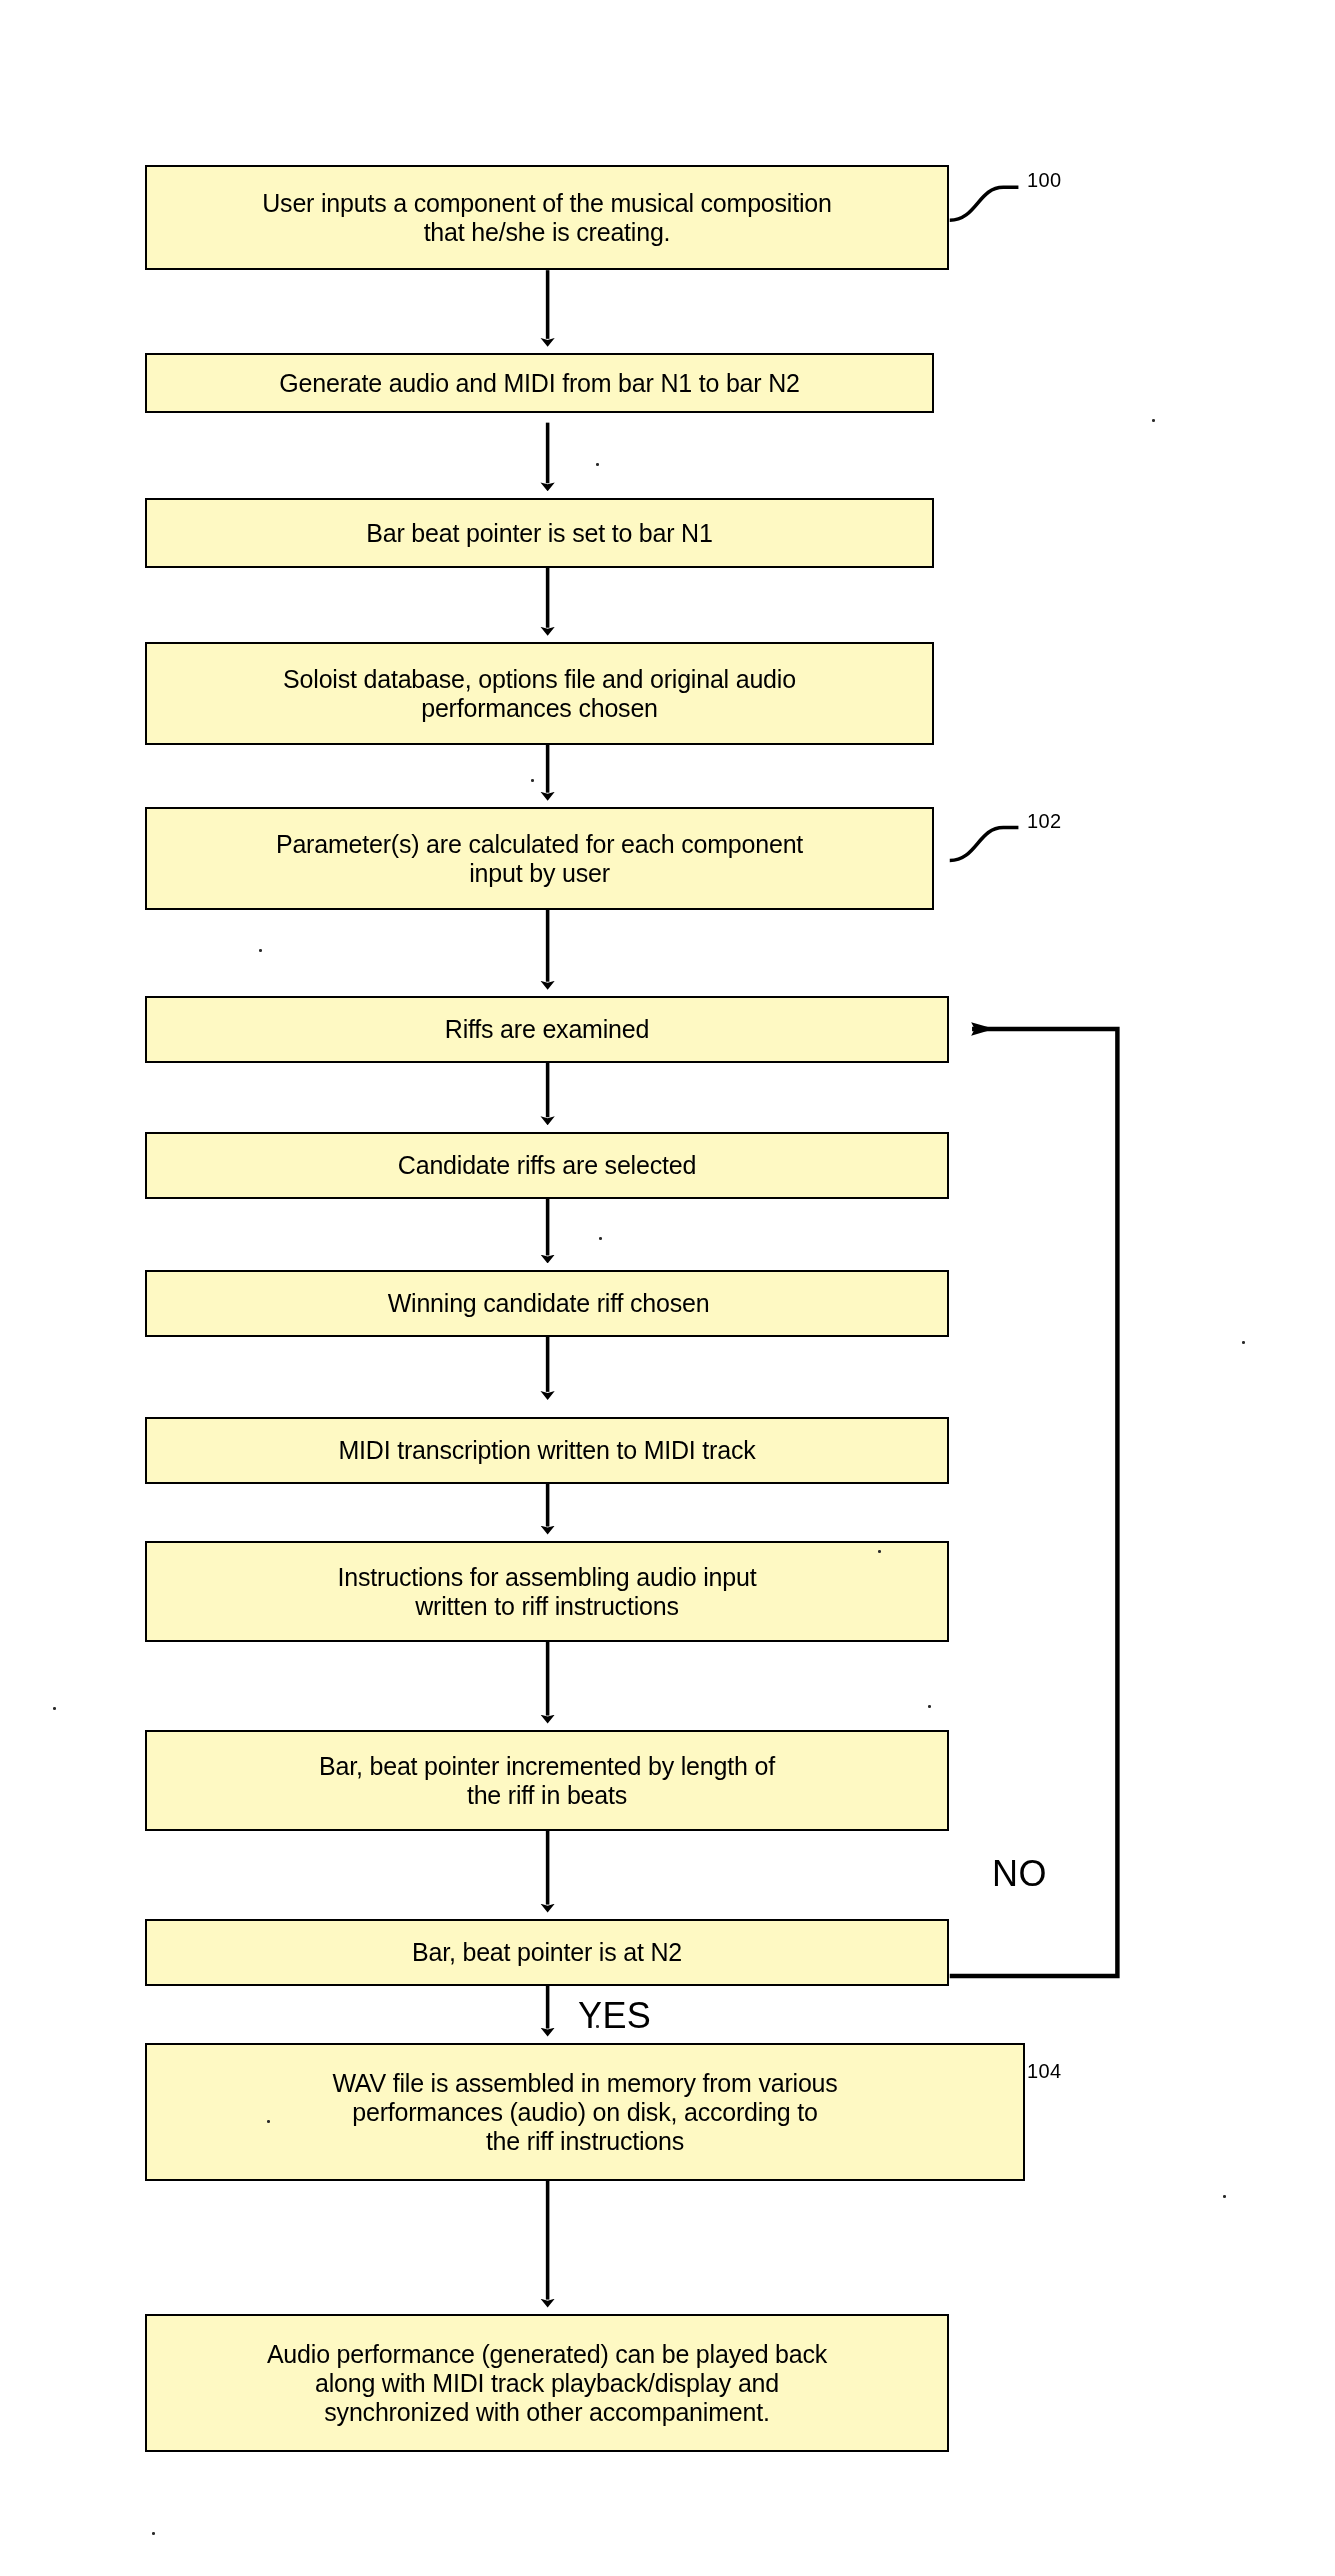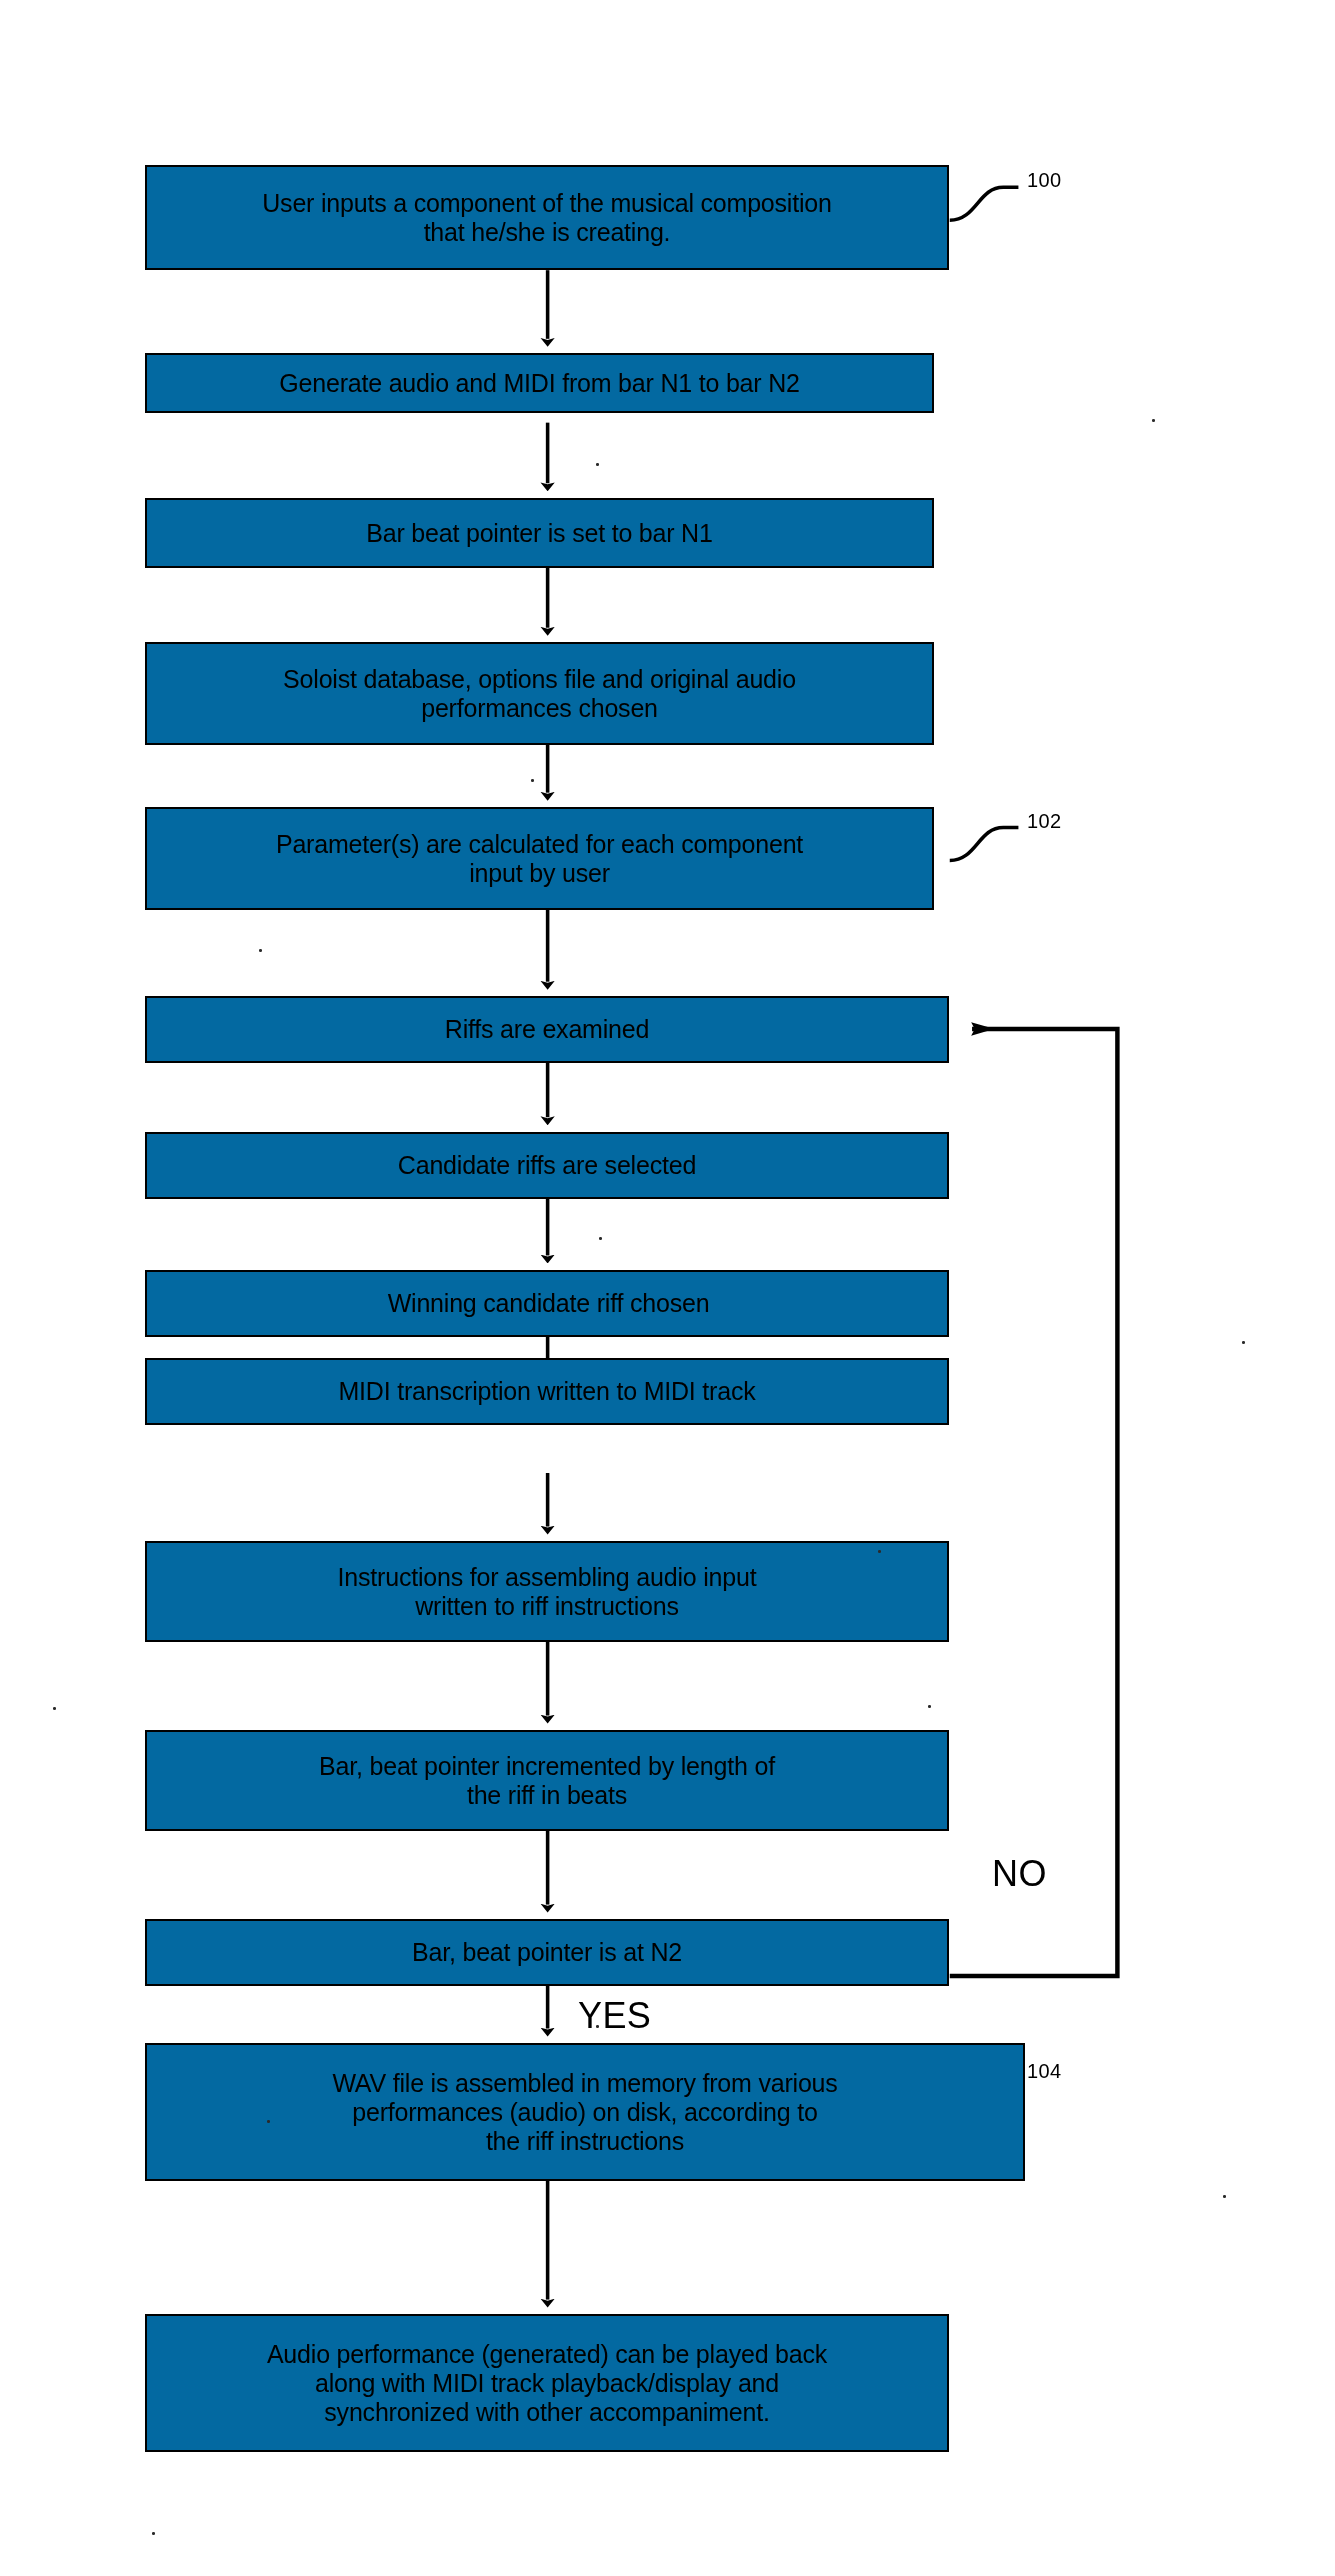--- a/index.html
+++ b/index.html
@@ -22,21 +22,21 @@
     position: absolute;
     left: 0;
     top: 0;
     width: 1336px;
     height: 2576px;
   }
   .node {
     position: absolute;
     box-sizing: border-box;
     border: 2.7px solid #000000;
-    background: #0369a1;
+    background: #fef9c3;
     display: flex;
     align-items: center;
     justify-content: center;
     text-align: center;
     padding: 3.6px 9px;
   }
   .node .node-text {
     font-size: 25px;
     line-height: 1.16;
     letter-spacing: -0.2px;
@@ -133,21 +133,21 @@
   </div>
 
   <div class="node" style="left:145px; top:1132px; width:804px; height:67px;">
     <span class="node-text">Candidate riffs are selected</span>
   </div>
 
   <div class="node" style="left:145px; top:1270px; width:804px; height:67px;padding-left:12px;">
     <span class="node-text">Winning candidate riff chosen</span>
   </div>
 
-  <div class="node" style="left:145px; top:1358px; width:804px; height:67px;">
+  <div class="node" style="left:145px; top:1417px; width:804px; height:67px;">
     <span class="node-text">MIDI transcription written to MIDI track</span>
   </div>
 
   <div class="node" style="left:145px; top:1541px; width:804px; height:101px;">
     <span class="node-text">Instructions for assembling audio input
 written to riff instructions</span>
   </div>
 
   <div class="node" style="left:145px; top:1730px; width:804px; height:101px;">
     <span class="node-text">Bar, beat pointer incremented by length of

